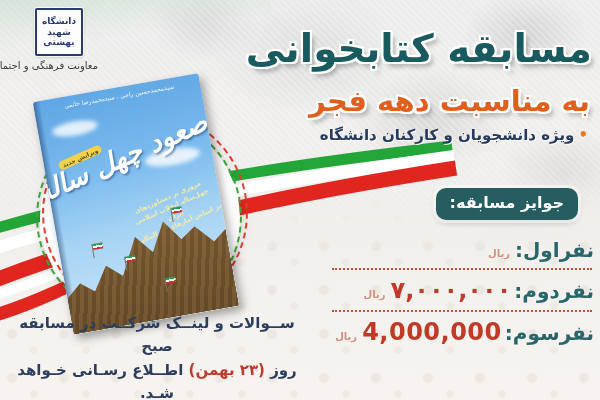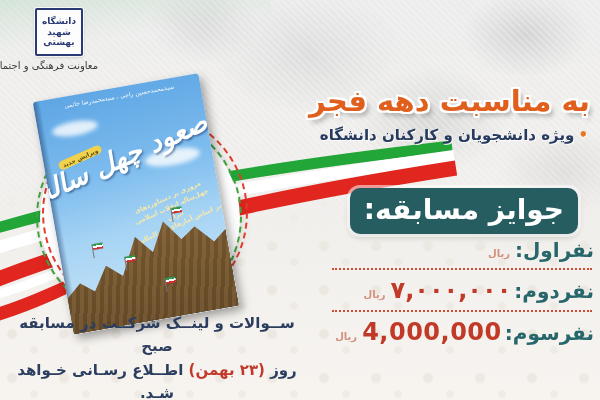--- a/index.html
+++ b/index.html
@@ -98,21 +98,21 @@
       repeating-linear-gradient(102deg, rgba(122,92,52,.55) 0 4px, rgba(90,64,32,.55) 4px 8px),
       linear-gradient(180deg,#a8885c 0%,#8a6a3e 45%,#6e5330 100%);
     clip-path:polygon(0 100%, 0 72%, 9% 62%, 17% 70%, 26% 52%, 35% 62%, 46% 34%, 55% 48%, 64% 26%, 73% 42%, 82% 34%, 92% 48%, 100% 40%, 100% 100%); }
   .flag { position:absolute; width:10px; height:6px; z-index:4;
     background:linear-gradient(180deg,#2e9b4e 0 2px,#ffffff 2px 4px,#cc3333 4px 6px);
     box-shadow:0 0 1px rgba(0,0,0,.4); }
   .flag::after { content:""; position:absolute; left:-1px; top:0; width:1px; height:14px; background:#777; }
 
   
   .prize-badge { position:absolute; top:188px; right:22px; z-index:4; direction:rtl;
-    background:#265d60; color:#ffffff; font-size:28px; font-weight:bold;
+    background:#265d60; color:#ffffff; font-size:16px; font-weight:bold;
     padding:5px 14px 8px; border-radius:10px;
     box-shadow:0 0 0 3px rgba(255,255,255,.55), 0 3px 6px rgba(0,0,0,.2); }
   .prizes { position:absolute; top:236px; right:6px; width:268px; z-index:4; direction:rtl; }
   .prize-row { display:flex; align-items:baseline; justify-content:flex-start; gap:3px;
     padding:2px 0 3px; }
   .prize-rank { color:#27676b; font-size:20px; font-weight:bold; white-space:nowrap; }
   .prize-amount { color:#c13a28; font-size:24px; font-weight:bold; letter-spacing:.5px;
     direction:ltr; unicode-bidi:embed; white-space:nowrap; }
   .prize-unit { color:#d4907c; font-size:10px; font-weight:bold; margin-right:2px; }
   .prize-divider { border:none; border-top:2px dotted #d14b33; margin:3px 2px 4px 6px; }
@@ -140,20 +140,21 @@
     <path d="M-8,296 C35,284 75,266 110,250" fill="none" stroke="#ffffff" stroke-width="9"></path>
   </svg>
 
   <div class="org">
     <div class="seal">
       <div class="seal-text">دانشگاه شهید بهشتی</div>
     </div>
     <div class="seal-caption">معاونت فرهنگی و اجتماعی</div>
   </div>
 
+  <div class="title outline-white">مسابقه کتابخوانی</div>
   <div class="subtitle outline-white">به مناسبت دهه فجر</div>
   <div class="audience">
     <span class="bullet">•</span><span>ویژه دانشجویان و کارکنان دانشگاه</span>
   </div>
 
   <div class="circle-wrap">
     <div class="circle-fill"></div>
     <div class="dash-green"></div>
     <div class="dash-red"></div>
     <div class="book">

